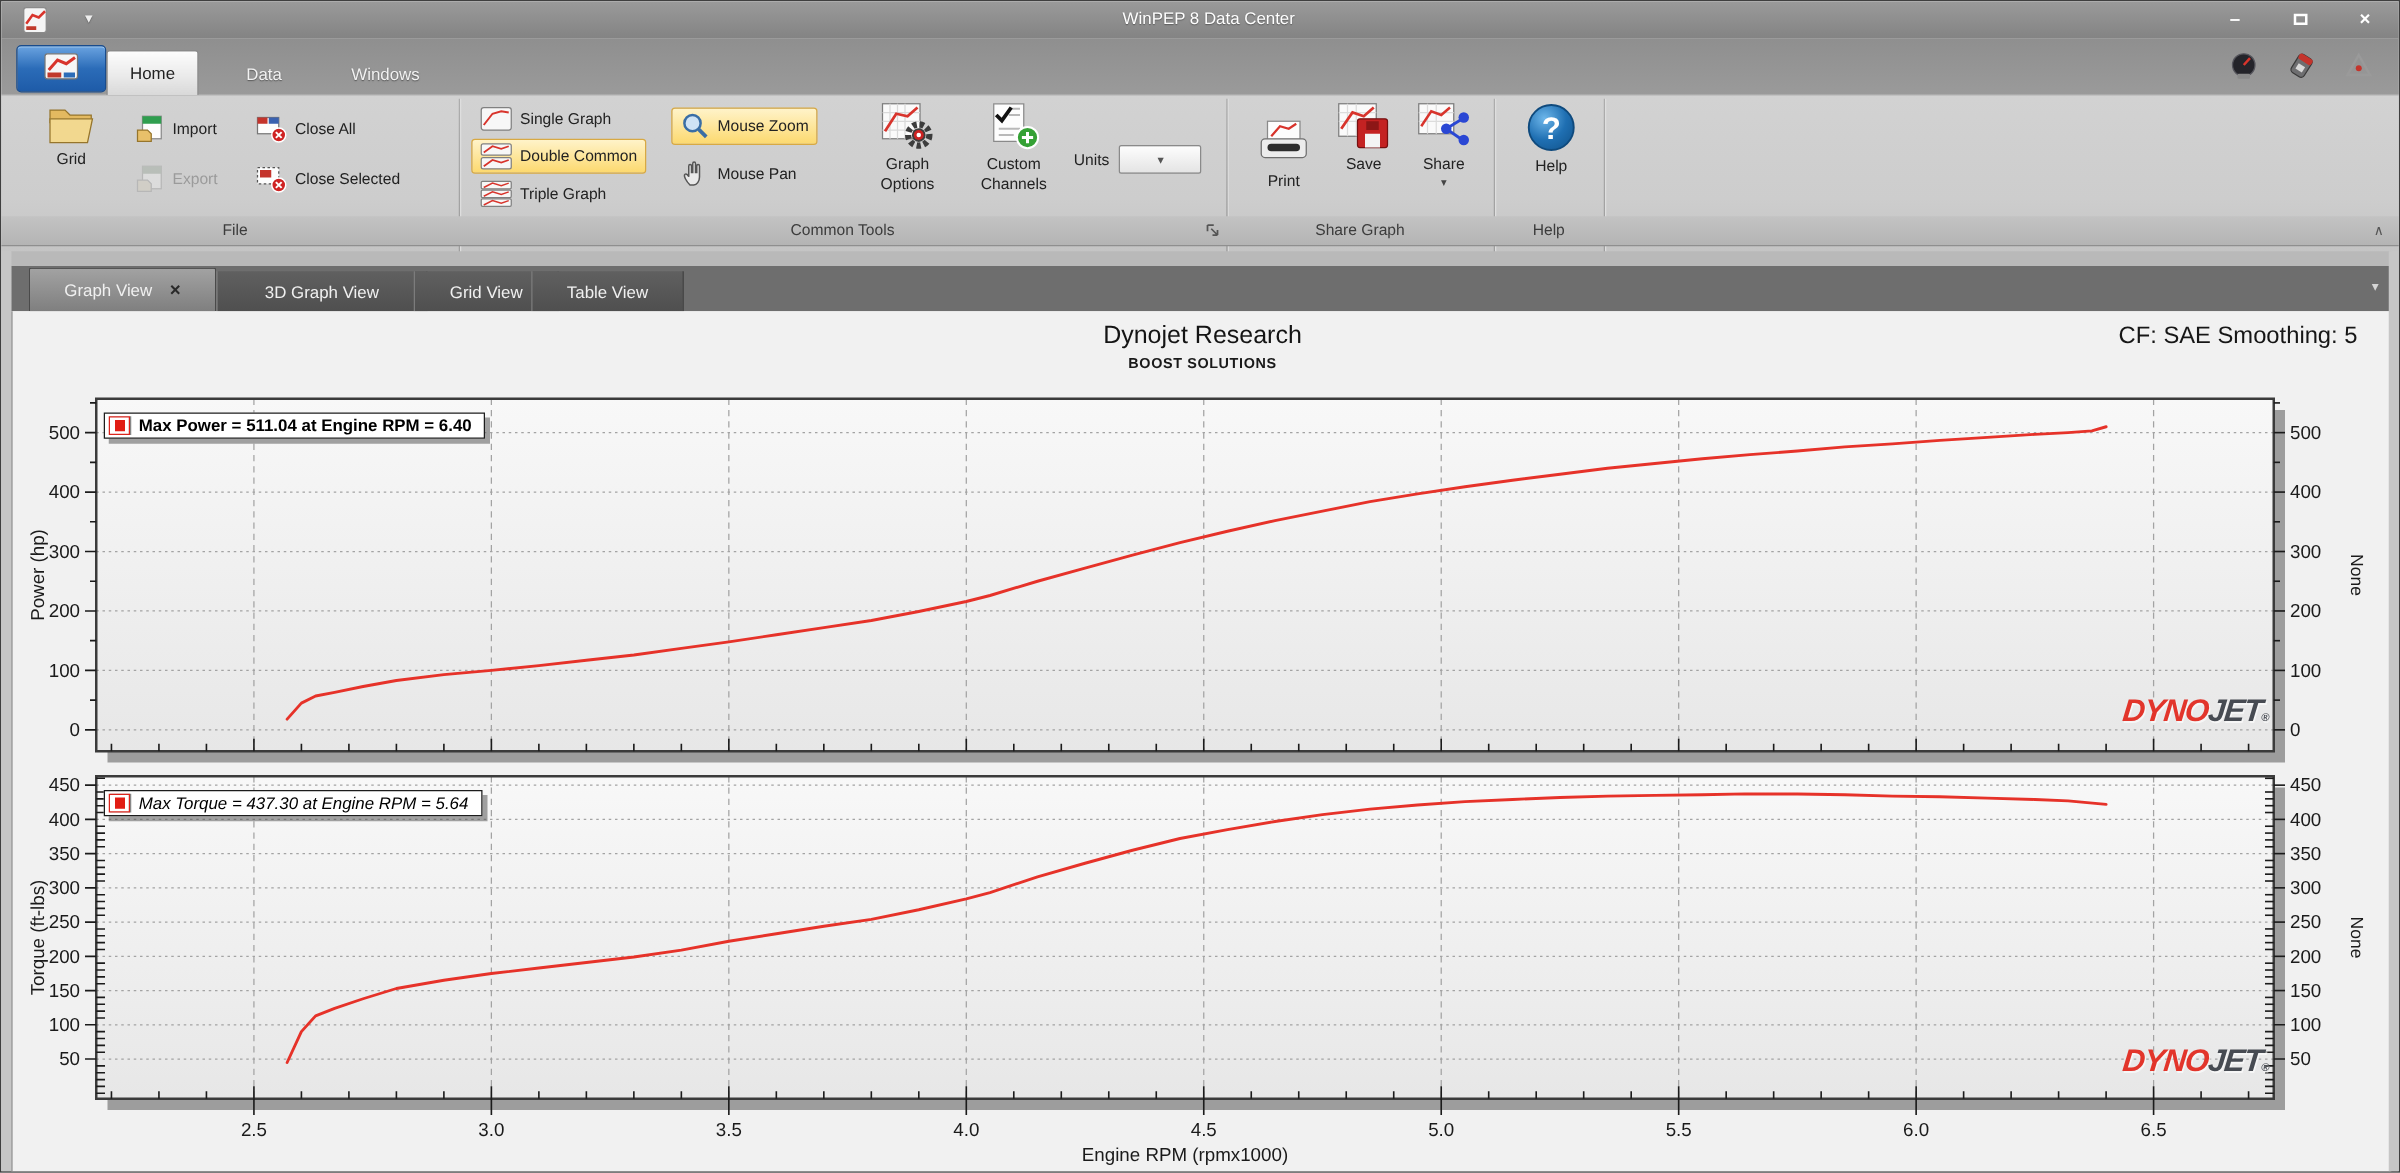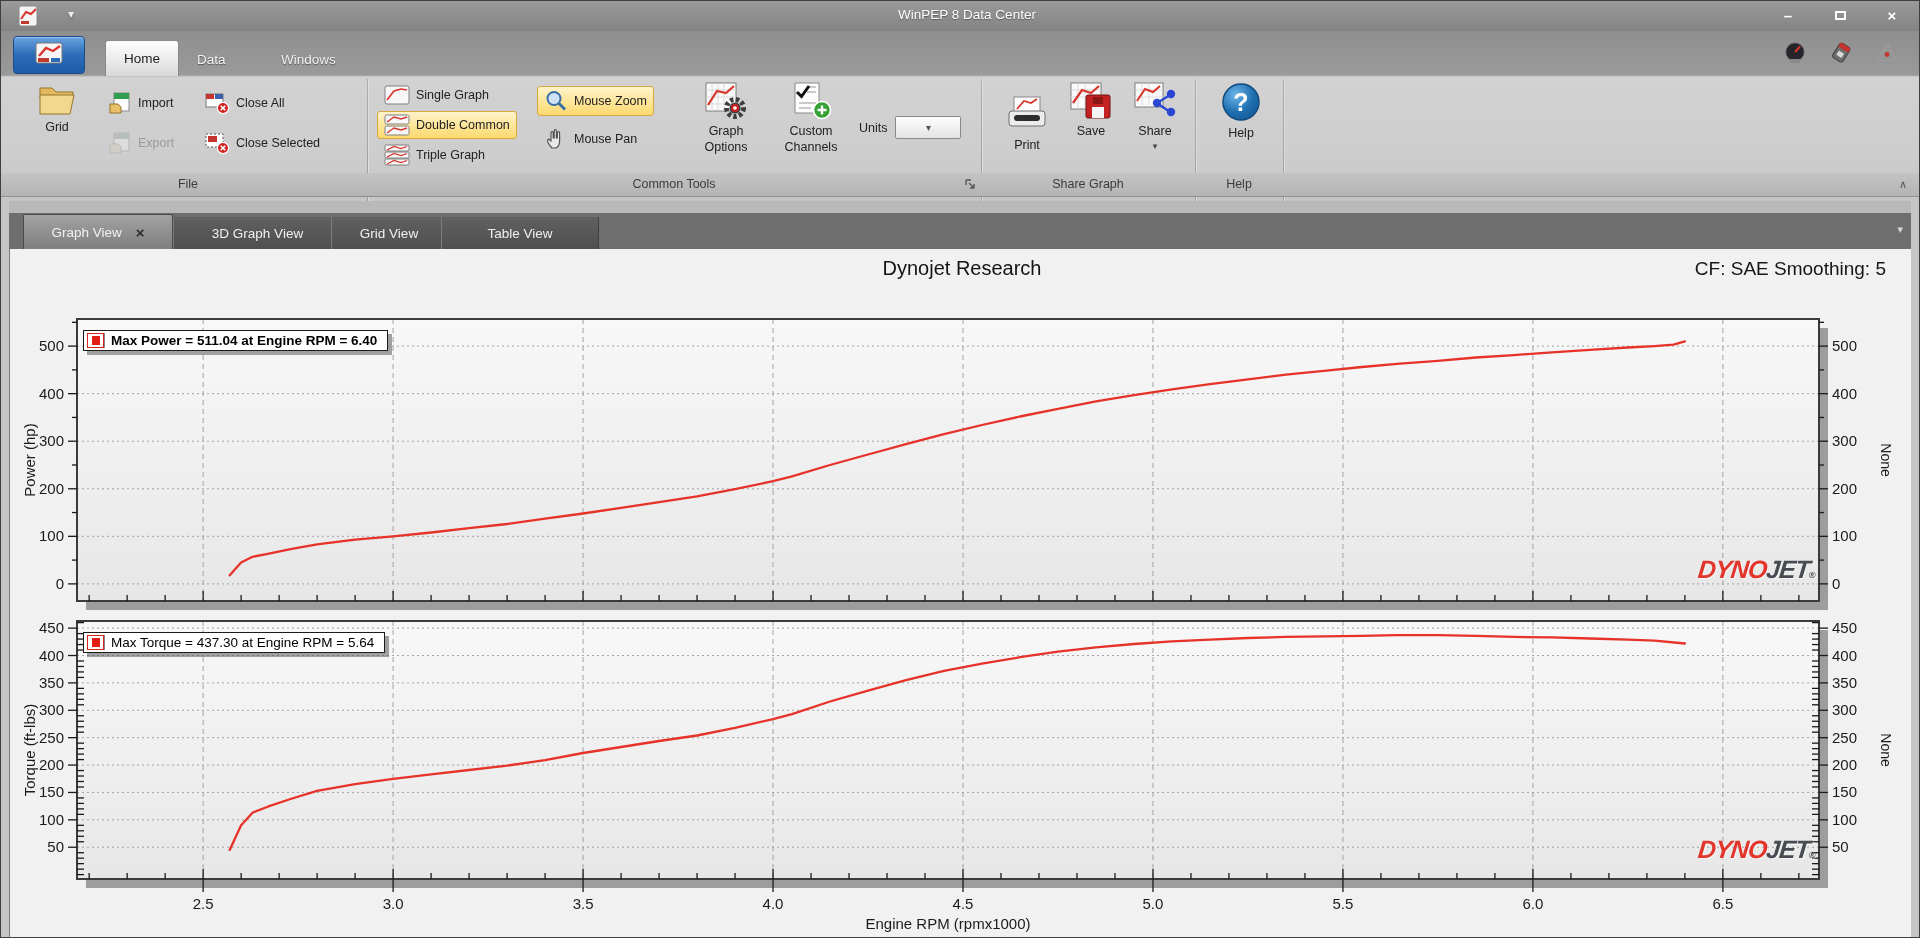--- a/index.html
+++ b/index.html
@@ -123,21 +123,21 @@
   <div class="ribbon">
     <div class="tabrow">
       <div class="appbtn">
         <svg width="34" height="26" viewBox="0 0 34 26">
           <rect x="4" y="1" width="26" height="20" rx="2" fill="#f6f6f6" stroke="#777"></rect>
           <polyline points="7,14 14,6 21,9 28,4" fill="none" stroke="#d8342c" stroke-width="2.4"></polyline>
           <rect x="6" y="16" width="11" height="4" fill="#c0392b"></rect>
           <rect x="19" y="16" width="9" height="4" fill="#2b6cb8"></rect>
         </svg>
       </div>
-      <div class="ribbon-tab active" style="left:104px;">Home</div>
+      <div class="ribbon-tab active" style="left:84px;">Home</div>
       <div class="ribbon-tab" style="left:178px;">Data</div>
       <div class="ribbon-tab" style="left:262px;">Windows</div>
       <div class="tabrow-icons">
         <svg viewBox="0 0 24 24">
           <circle cx="12" cy="11" r="9" fill="#24242a" stroke="#55555c"></circle>
           <line x1="12" y1="11" x2="17" y2="5.5" stroke="#d8342c" stroke-width="2"></line>
           <rect x="7" y="18" width="10" height="4" rx="1" fill="#8a8a8a"></rect>
         </svg>
         <svg viewBox="0 0 24 24">
           <g transform="rotate(32 12 12)">
@@ -342,28 +342,29 @@
     <div class="doc-tab active" style="left:14px; width:150px;">
       <span>Graph View</span>
       <span class="tab-close">×</span>
     </div>
     <div class="doc-tab" style="left:164px; width:169px;">
       <span>3D Graph View</span>
     </div>
     <div class="doc-tab" style="left:322px; width:116px;">
       <span>Grid View</span>
     </div>
-    <div class="doc-tab" style="left:432px; width:158px;align-items:center;">
+    <div class="doc-tab" style="left:416px; width:122px;align-items:center;">
       <span>Table View</span>
     </div>
     <span class="tab-overflow">▾</span>
   </div>
 
   <div class="content">
     <div class="chart-title">Dynojet Research</div>
+    <div class="chart-subtitle">BOOST SOLUTIONS</div>
     <div class="cf-label">CF: SAE Smoothing: 5</div>
   </div>
 
   <svg class="chart" id="chart-power" style="top:300px;" width="1920" height="316">
     <defs>
       <linearGradient id="chart-power-bg" x1="0" y1="0" x2="0" y2="1">
         <stop offset="0" stop-color="#f8f8f8"></stop>
           <stop offset="1" stop-color="#e7e7e7"></stop>
       </linearGradient>
     </defs>
@@ -680,21 +681,21 @@
       <text x="1880" y="147" text-anchor="middle" font-size="14" transform="rotate(90 1880 147)">None</text>
       <text x="947" y="326" text-anchor="middle" font-size="15">Engine RPM (rpmx1000)</text>
     </svg>
 
   <div class="legend" style="left:82px; top:329px;font-weight:bold;">
     <span class="lg-marker">
         <span class="lg-sq"></span>
       </span>
     <span>Max Power = 511.04 at Engine RPM = 6.40</span>
   </div>
-  <div class="legend" style="left:82px; top:631px;">
+  <div class="legend" style="left:82px; top:631px;font-style:italic;">
     <span class="lg-marker">
         <span class="lg-sq"></span>
       </span>
     <span>Max Torque = 437.30 at Engine RPM = 5.64</span>
   </div>
 
   <div class="watermark" style="left:1634px; top:554px;">
     <span class="wm-dyno">DYNO</span><span class="wm-jet">JET</span><span class="wm-reg">®</span>
   </div>
   <div class="watermark" style="left:1634px; top:834px;">

